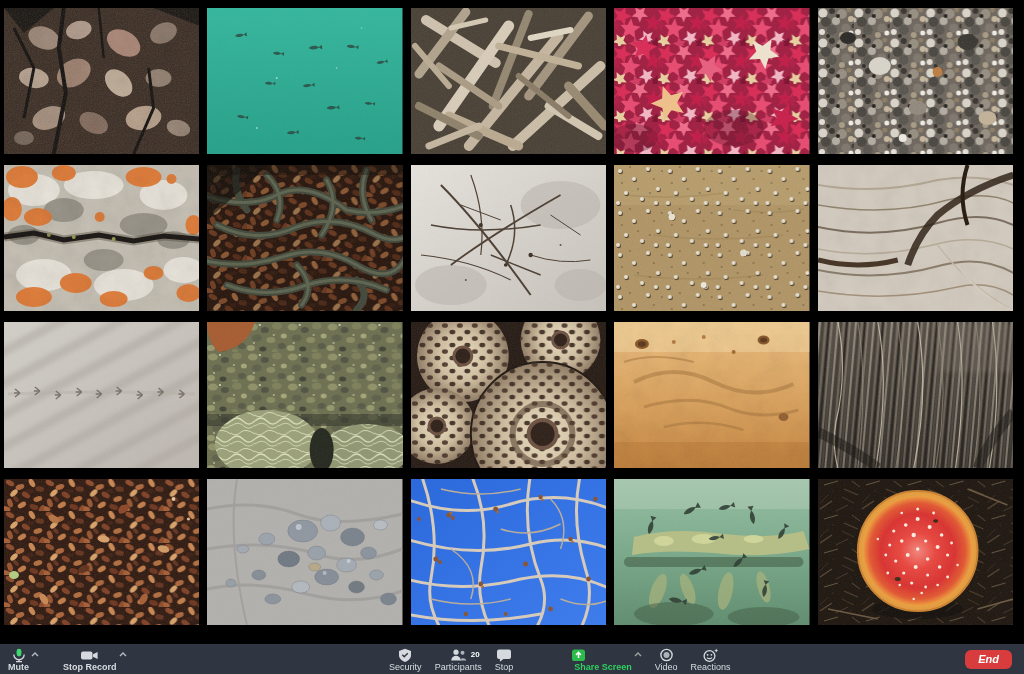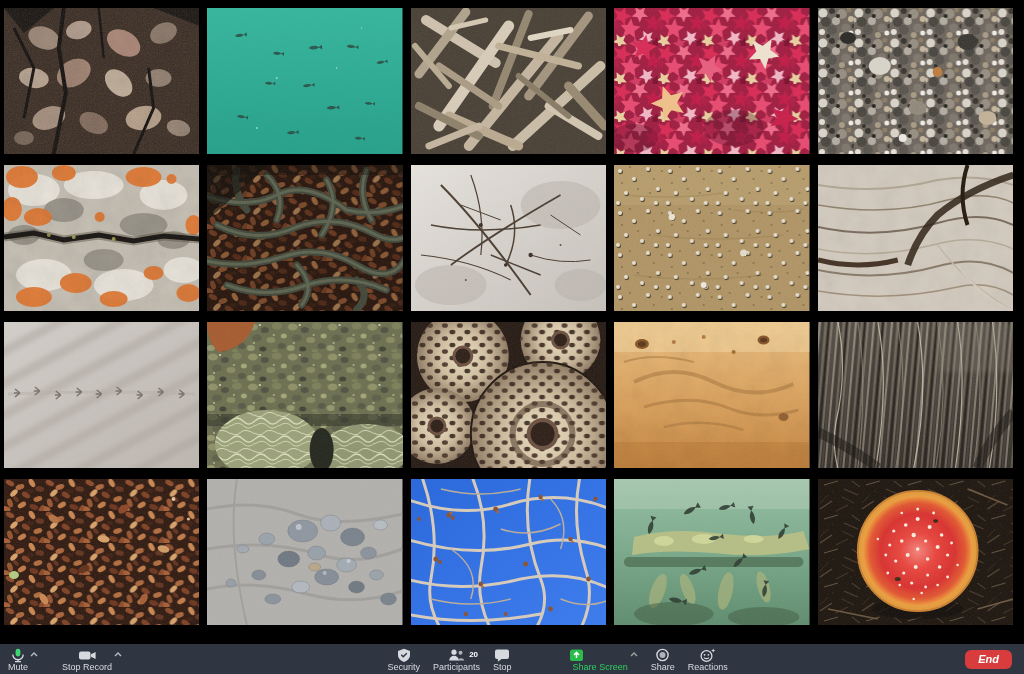--- a/index.html
+++ b/index.html
@@ -8,21 +8,21 @@
   .grid{position:absolute;left:0;top:0;width:1024px;height:644px;box-sizing:border-box;
     padding:8px 11px 0 4px;display:grid;grid-template-columns:repeat(5,1fr);
     grid-template-rows:repeat(4,146px);column-gap:8px;row-gap:11px;background:#000;}
   .tile{position:relative;overflow:hidden;background:#111;}
   .tile svg{display:block;width:100%;height:100%;}
   .toolbar{position:absolute;left:0;bottom:0;width:1024px;height:30px;background:#2f3642;
     display:flex;align-items:center;box-sizing:border-box;}
   .tb-left{display:flex;align-items:flex-start;gap:24px;padding-left:8px;}
   .tb-mid{flex:1;display:flex;justify-content:center;}
   .tb-center{display:flex;align-items:flex-start;gap:13px;transform:translateX(14px);}
-  .grp{display:flex;align-items:flex-start;gap:2px;}
+  .grp{display:flex;align-items:flex-start;gap:2px;font-weight:bold;}
   .tb-item{display:flex;flex-direction:column;align-items:center;cursor:pointer;padding-top:3px;}
   .tb-item .ic{height:13px;display:flex;align-items:center;justify-content:center;}
   .tb-label{font-size:9px;color:#d9dce0;line-height:11px;white-space:nowrap;}
   .share-label{color:#2ed05e;margin-left:48px;}
   .chev{background:none;border:none;padding:0;margin-top:6px;cursor:pointer;line-height:0;}
   .badge-wrap{position:relative;}
   .badge{position:absolute;top:1px;right:-13px;color:#fff;font-size:8px;font-weight:bold;}
   .end-btn{margin-left:auto;margin-right:12px;background:#d83c3c;color:#fff;font-weight:bold;
     font-size:11px;border:none;border-radius:6px;padding:4px 13px;cursor:pointer;font-family:inherit;line-height:11px;font-style:italic;}
 </style>
@@ -853,21 +853,21 @@
               </svg>
           </button>
         </div>
         <div class="tb-item">
           <span class="ic">
             <svg width="15" height="15" viewBox="0 0 15 15">
                 <circle cx="7.5" cy="7" r="5.6" stroke="#d6d9dd" stroke-width="1.4" fill="none"></circle>
                 <circle cx="7.5" cy="7" r="3" fill="#aeb3ba"></circle>
               </svg>
           </span>
-          <span class="tb-label">Share</span>
+          <span class="tb-label">Video</span>
         </div>
         <div class="tb-item">
           <span class="ic">
             <svg width="17" height="15" viewBox="0 0 17 15">
                 <circle cx="7.5" cy="8" r="5.4" stroke="#d6d9dd" stroke-width="1.3" fill="none"></circle>
                 <circle cx="5.6" cy="6.8" r="0.9" fill="#d6d9dd"></circle>
                 <circle cx="9.4" cy="6.8" r="0.9" fill="#d6d9dd"></circle>
                 <path d="M5,9.6 Q7.5,11.8 10,9.6" stroke="#d6d9dd" stroke-width="1.2" fill="none"></path>
                 <path d="M14.2,0.6 l0.6,1.4 1.4,0.6 -1.4,0.6 -0.6,1.4 -0.6,-1.4 -1.4,-0.6 1.4,-0.6 Z" fill="#d6d9dd"></path>
               </svg>

